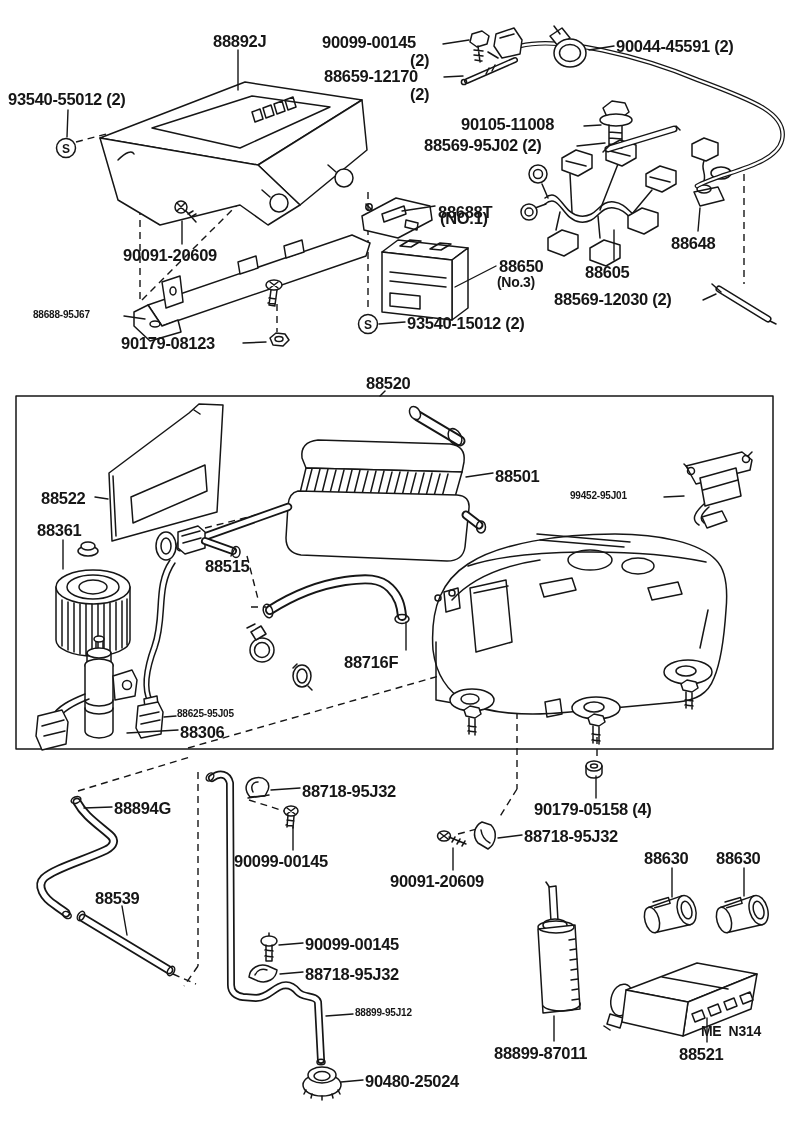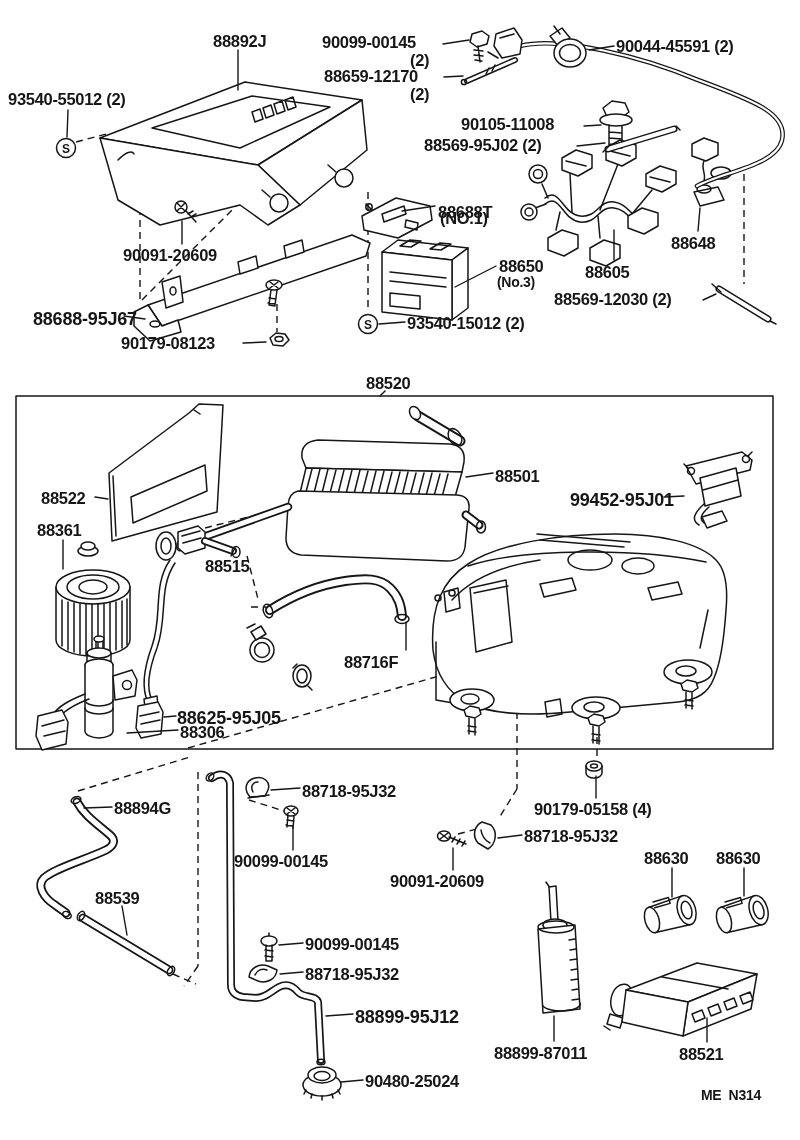--- a/index.html
+++ b/index.html
@@ -1,21 +1,21 @@
 <!DOCTYPE html>
 <html><head>
 <meta charset="utf-8">
 <style>
   html,body{margin:0;padding:0;background:#fff;}
   #canvas{position:relative;width:800px;height:1140px;background:#ffffff;overflow:hidden;
           font-family:"Liberation Sans",sans-serif;}
   #art{position:absolute;left:0;top:0;}
   .lbl{position:absolute;font:700 16.5px/1.05 "Liberation Sans",sans-serif;color:#161616;
        letter-spacing:-0.3px;white-space:nowrap;}
-  .lbl.sm{font-size:18px;letter-spacing:-0.2px;}
+  .lbl.sm{font-size:10px;letter-spacing:-0.2px;}
   .lbl.md{font-size:14px;}
   
   .ln{stroke:#161616;stroke-width:1.5;fill:none;stroke-linecap:round;stroke-linejoin:round;}
   .fw{fill:#ffffff;}
   .dash{stroke:#161616;stroke-width:1.4;fill:none;stroke-dasharray:7 5;stroke-linecap:butt;}
   .ldr{stroke:#161616;stroke-width:1.4;fill:none;stroke-linecap:round;}
   .tubo{stroke:#161616;fill:none;stroke-linecap:round;stroke-linejoin:round;}
   .tubi{stroke:#ffffff;fill:none;stroke-linecap:round;stroke-linejoin:round;}
   .sym{font:700 12px "Liberation Sans",sans-serif;fill:#161616;}
 </style>
@@ -489,17 +489,17 @@
 <div class="lbl" style="left:524px;top:828px">88718-95J32</div>
 <div class="lbl" style="left:644px;top:850px">88630</div>
 <div class="lbl" style="left:716px;top:850px">88630</div>
 <div class="lbl" style="left:305px;top:936px">90099-00145</div>
 <div class="lbl" style="left:305px;top:966px">88718-95J32</div>
 <div class="lbl sm" style="left:355px;top:1008px">88899-95J12</div>
 <div class="lbl" style="left:365px;top:1073px">90480-25024</div>
 <div class="lbl" style="left:494px;top:1045px">88899-87011</div>
 <div class="lbl" style="left:679px;top:1046px">88521</div>
 
-<div class="lbl md" style="left:701px;top:1088px">
+<div class="lbl md" style="left:701px;top:1024px">
   <span>ME</span>&nbsp;&nbsp;<span>N314</span>
 </div>
 
 </div>
 
 </body></html>

